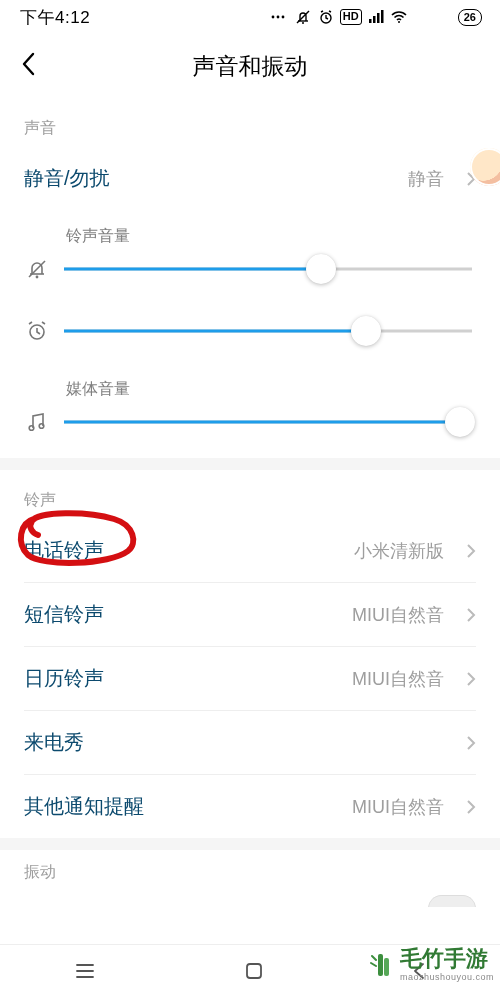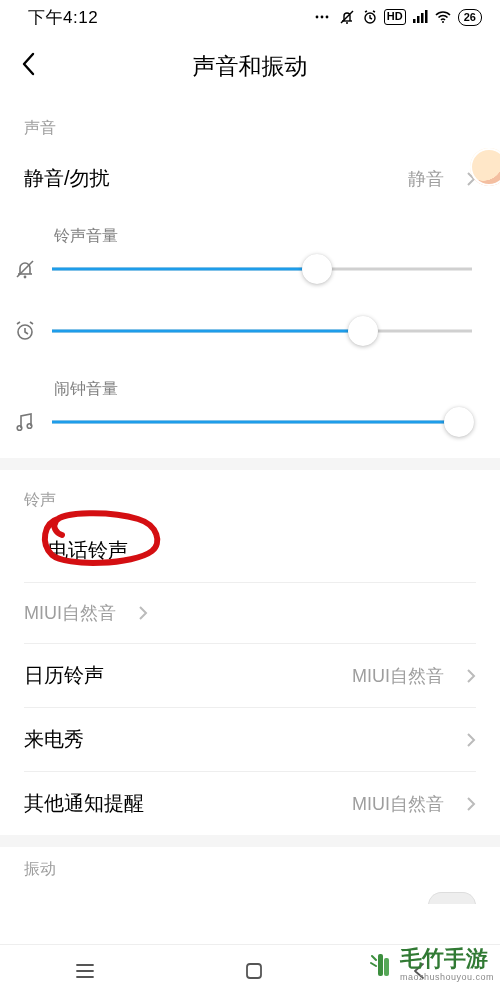--- a/index.html
+++ b/index.html
@@ -1,39 +1,39 @@
 <!DOCTYPE html>
 <html><head>
 <meta charset="utf-8">
 <style>
   * { margin: 0; padding: 0; box-sizing: border-box; -webkit-tap-highlight-color: transparent; }
   html, body { width: 500px; height: 1000px; font-family: -apple-system, "PingFang SC", "Helvetica Neue", sans-serif; background: #fff; color: #000; overflow: hidden; position: relative; }
 
   
   .statusbar { height: 34px; display: flex; align-items: center; justify-content: space-between; padding: 0 18px 0 20px; font-size: 17px; }
-  .statusbar-left { font-weight: 400; letter-spacing: .5px; margin-left: 8px; }
+  .statusbar-left { font-weight: 400; letter-spacing: .5px; }
   .statusbar-right { display: flex; align-items: center; gap: 6px; }
   .statusbar-right svg { display: block; }
-  .battery { display: inline-flex; align-items: center; justify-content: center; border: 1.4px solid #000; border-radius: 8px; padding: 0 5px; height: 17px; font-size: 11px; font-weight: 600; }
+  .battery { display: inline-flex; align-items: center; justify-content: center; border: 1.4px solid #000; border-radius: 8px; padding: 0 5px; height: 17px; font-size: 11px; font-weight: 600; margin-left: 44px; }
 
   
   .header { height: 64px; display: flex; align-items: center; position: relative; }
   .back { position: absolute; left: 20px; top: 50%; transform: translateY(-50%); }
   .title { flex: 1; text-align: center; font-size: 23px; font-weight: 400; }
 
   
   .section-label { padding: 20px 24px 8px; font-size: 16px; color: #9e9e9e; }
   .row { display: flex; align-items: center; justify-content: space-between; padding: 18px 24px; background: #fff; }
-  .row-title { font-size: 20px; color: #000000; }
+  .row-title { font-size: 20px; color: #0c4a6e; }
   .row-value { font-size: 18px; color: #9e9e9e; display: flex; align-items: center; gap: 22px; }
   .divider { height: 1px; background: #eee; margin: 0 24px; }
   .gap { height: 12px; background: #f5f5f5; }
 
   
-  .slider-row { padding: 16px 28px 18px 12px; display: flex; align-items: flex-end; gap: 14px; }
+  .slider-row { padding: 16px 28px 18px 24px; display: flex; align-items: flex-end; gap: 14px; }
   .slider-icon { width: 26px; display: flex; justify-content: center; align-items: center; margin-bottom: 2px; }
   .slider-body { flex: 1; }
   .slider-label { font-size: 16px; color: #808080; margin-bottom: 8px; margin-left: 2px; }
   .slider-track { position: relative; height: 28px; }
   .track-bg { position: absolute; left: 0; right: 0; top: 50%; height: 3px; background: #d0d0d0; transform: translateY(-50%); }
   .track-fill { position: absolute; left: 0; top: 50%; height: 3px; background: #1e9dea; transform: translateY(-50%); }
   .thumb { position: absolute; top: 50%; width: 30px; height: 30px; border-radius: 50%; background: #fff; box-shadow: 0 1px 4px rgba(0,0,0,.25), 0 0 1px rgba(0,0,0,.1); transform: translate(-50%, -50%); }
 
   
   .scribble { position: absolute; left: 14px; top: -12px; width: 130px; height: 60px; pointer-events: none; }
@@ -48,21 +48,21 @@
   
   .watermark { position: absolute; right: 6px; bottom: 18px; display: flex; align-items: center; gap: 4px; pointer-events: none; }
   .watermark .wm-text { font-family: "STKaiti","KaiTi",serif; font-weight: 700; color: #317a34; font-size: 22px; line-height: 1; }
   .watermark .wm-url { font-size: 9px; color: #8a8a8a; letter-spacing: .5px; margin-top: 2px; text-align: right; }
   .wm-glyph { width: 26px; height: 26px; }
 
   
   .chevron svg { display:block; }
 
   
-  .row-wrap { position: relative; margin-left: 24px; }
+  .row-wrap { position: relative; }
 </style>
 </head>
 <body>
 
 <div class="statusbar">
   <div class="statusbar-left">下午4:12</div>
   <div class="statusbar-right">
     <span>
       <svg width="18" height="10" viewBox="0 0 18 10">
           <circle cx="3" cy="5" r="1.4"></circle>
@@ -169,44 +169,53 @@
 
 <div class="slider-row" style="padding-bottom:22px">
   <div class="slider-icon">
     <svg width="24" height="24" viewBox="0 0 24 24" fill="none" stroke="#777" stroke-width="1.6">
         <path d="M8 18V6l10-2v12"></path>
         <circle cx="6.5" cy="18" r="2.3"></circle>
         <circle cx="16.5" cy="16" r="2.3"></circle>
       </svg>
   </div>
   <div class="slider-body">
-    <div class="slider-label">闹钟音量</div>
+    <div class="slider-label">媒体音量</div>
     <div class="slider-track">
       <div class="track-bg"></div>
       <div class="track-fill" style="width: 97%;"></div>
       <div class="thumb" style="left: 97%;"></div>
     </div>
   </div>
 </div>
 
 <div class="gap"></div>
 
 <div class="section-label">铃声</div>
 
 <div class="row-wrap">
   <svg class="scribble" viewBox="0 0 130 60">
     <path d="M20 12 C6 16 2 36 14 48 C28 60 96 58 114 44 C124 36 120 18 100 12 C74 4 24 4 18 14 C14 20 18 26 24 28" fill="none" stroke="#d40f12" stroke-width="6" stroke-linecap="round" stroke-linejoin="round"></path>
   </svg>
   <div class="row">
     <div class="row-title">电话铃声</div>
+    <div class="row-value">
+      <span>小米清新版</span>
+      <span class="chevron">
+          <svg width="10" height="16" viewBox="0 0 10 16" fill="none" stroke="#bbb" stroke-width="2">
+            <polyline points="2,2 8,8 2,14"></polyline>
+          </svg>
+        </span>
+    </div>
   </div>
 </div>
 <div class="divider"></div>
 
 <div class="row">
+  <div class="row-title">短信铃声</div>
   <div class="row-value">
     <span>MIUI自然音</span>
     <span class="chevron">
         <svg width="10" height="16" viewBox="0 0 10 16" fill="none" stroke="#bbb" stroke-width="2">
           <polyline points="2,2 8,8 2,14"></polyline>
         </svg>
       </span>
   </div>
 </div>
 <div class="divider"></div>

